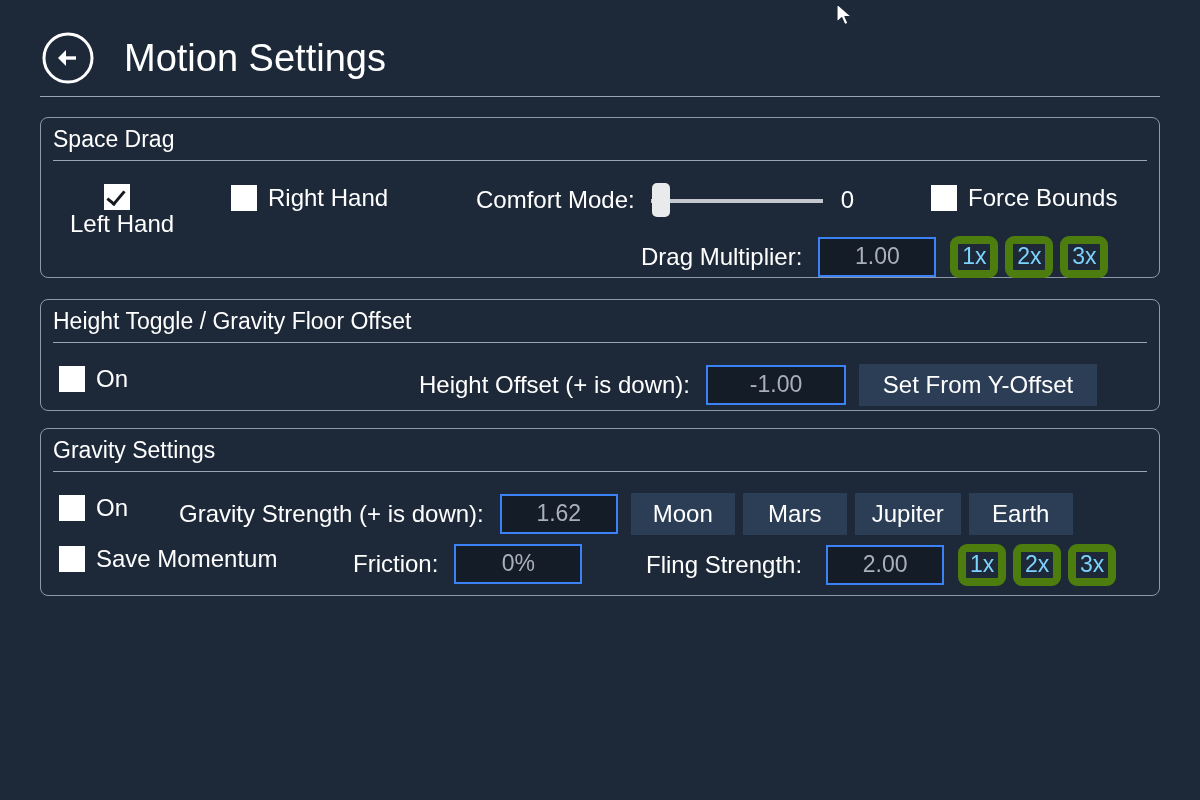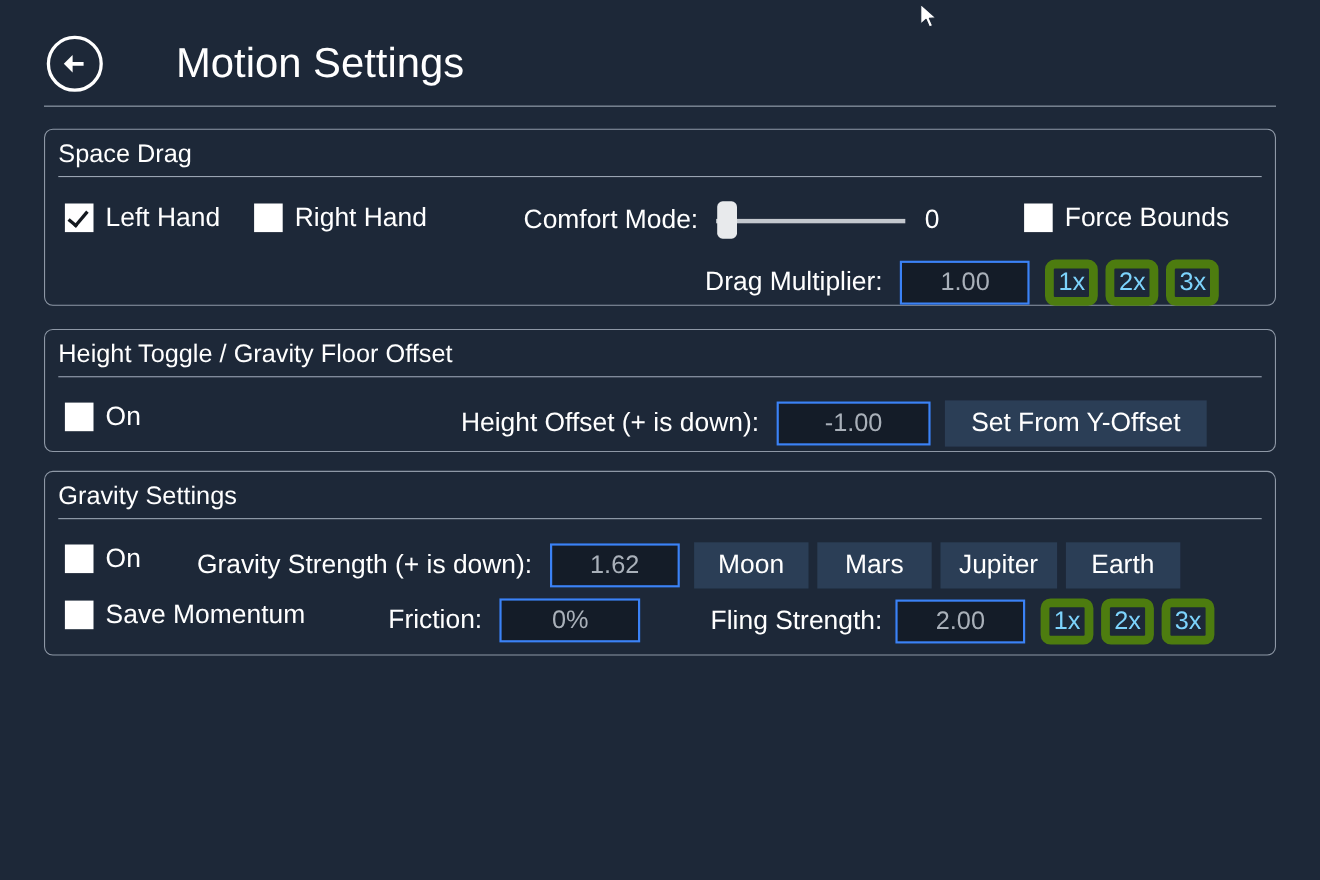--- a/index.html
+++ b/index.html
@@ -20,21 +20,20 @@
 
   
   .header {
     position: absolute;
     left: 40px;
     top: 22px;
     width: 1120px;
     height: 72px;
     display: flex;
     align-items: center;
-    gap: 36px;
   }
   .back-btn {
     width: 56px;
     height: 56px;
     flex: 0 0 56px;
     display: flex;
     align-items: center;
     justify-content: center;
     cursor: pointer;
   }
@@ -229,21 +228,21 @@
   </div>
   <div class="page-title">Motion Settings</div>
 </div>
 <div class="header-rule"></div>
 
 <div class="panel" id="panel-space-drag">
   <div class="panel-title">Space Drag</div>
   <div class="panel-rule"></div>
   <div class="panel-body">
 
-    <div class="row" style="left:18px; top:23px;">
+    <div class="row" style="left:18px; top:23px;flex-direction:column;">
       <div class="checkbox checked"></div>
       <div class="cb-label">Left Hand</div>
     </div>
 
     <div class="row" style="left:190px; top:23px;">
       <div class="checkbox"></div>
       <div class="cb-label">Right Hand</div>
     </div>
 
     <div class="row" style="left:435px; top:22px;">
@@ -314,21 +313,21 @@
       <div class="cb-label">Save Momentum</div>
     </div>
 
     <div class="row" style="left:312px; top:72px;">
       <div class="lbl">Friction:</div>
       <div class="field" style="width:128px; margin-left:16px;">0%</div>
     </div>
 
     <div class="row" style="left:605px; top:72px;">
       <div class="lbl">Fling Strength:</div>
-      <div class="field" style="width:118px; margin-left:12px;">2.00</div>
+      <div class="field" style="width:118px; margin-left:24px;">2.00</div>
       <div class="mult-btn" style="margin-left:14px;">1x</div>
       <div class="mult-btn" style="margin-left:7px;">2x</div>
       <div class="mult-btn" style="margin-left:7px;">3x</div>
     </div>
 
   </div>
 </div>
 
 <div class="cursor">
   <svg width="20" height="26" viewBox="0 0 20 26">

